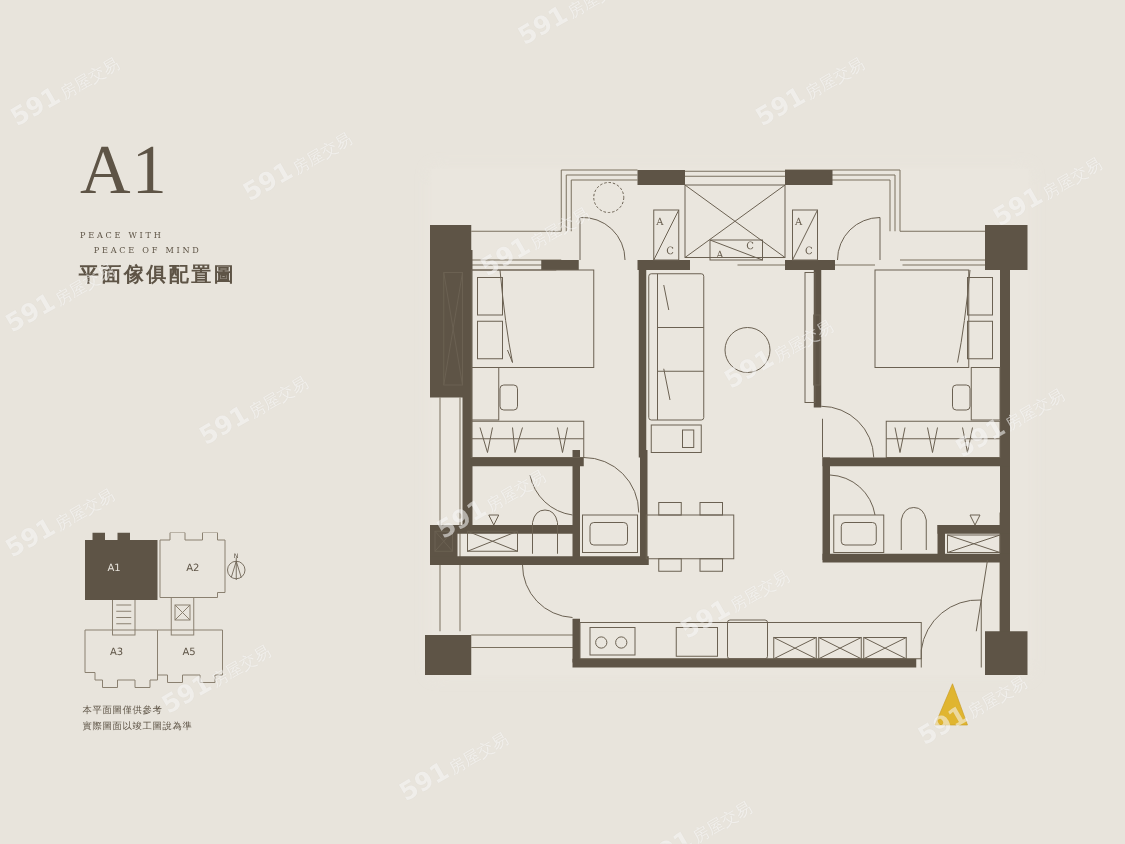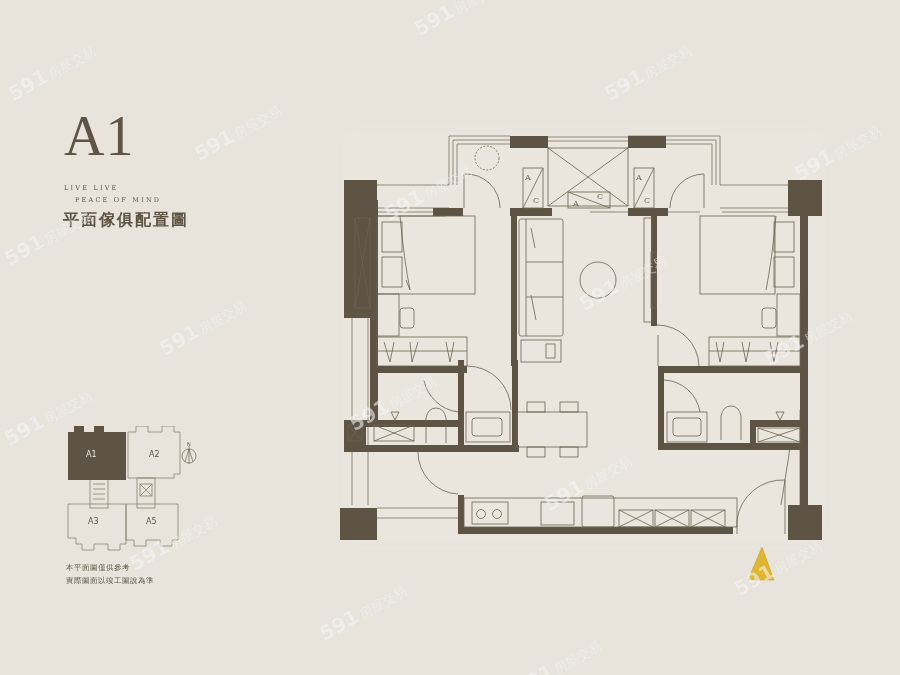--- a/index.html
+++ b/index.html
@@ -12,21 +12,21 @@
   .note { position:absolute; left:66px; font-size:7.5px; color:#5e5446; font-family:"DejaVu Sans",sans-serif; letter-spacing:0.5px; }
   .note1 { top:563px; } .note2 { top:576px; }
   .plan { position:absolute; left:0; top:0; width:900px; height:675px; }
   .wm { position:absolute; font-family:"DejaVu Sans",sans-serif; font-size:20px; font-weight:bold; color:rgba(255,255,255,0.55); transform:rotate(-30deg); transform-origin:left top; white-space:nowrap; text-shadow:0 0 1px rgba(0,0,0,0.05); pointer-events:none; }
   .wm small { font-size:13px; font-weight:normal; margin-left:2px; }
 </style>
 </head>
 <body>
 
 <div class="title-a1">A1</div>
-<div class="tag tag1">LIVE LIVE</div>
+<div class="tag tag1">PEACE WITH</div>
 <div class="tag tag2">PEACE OF MIND</div>
 <div class="subtitle-cn">平面傢俱配置圖</div>
 
 <svg class="keyplan" viewBox="0 0 150 125" xmlns="http://www.w3.org/2000/svg">
   <g fill="none" stroke="#8a8070" stroke-width="0.8">
 
     <path d="M62 6 h8 v-6 h12 v6 h14 v-6 h12 v6 h6 v42 h-6 v4 h-46 z" fill="#e8e4dc"></path>
 
     <rect x="24" y="52" width="18" height="30"></rect>
     <line x1="27" y1="58" x2="39" y2="58"></line>

